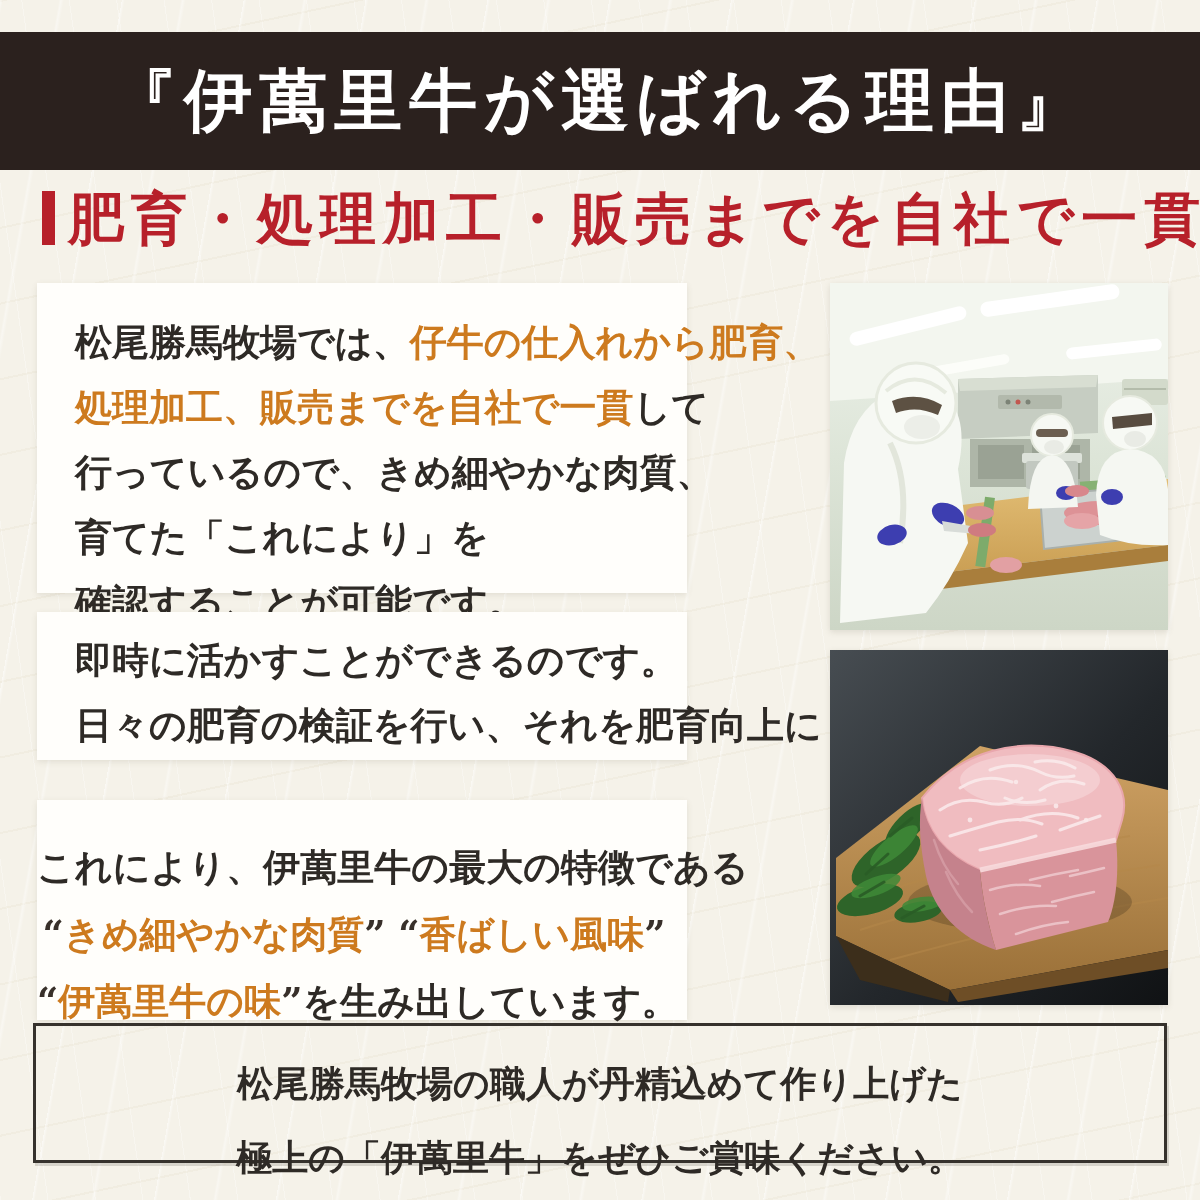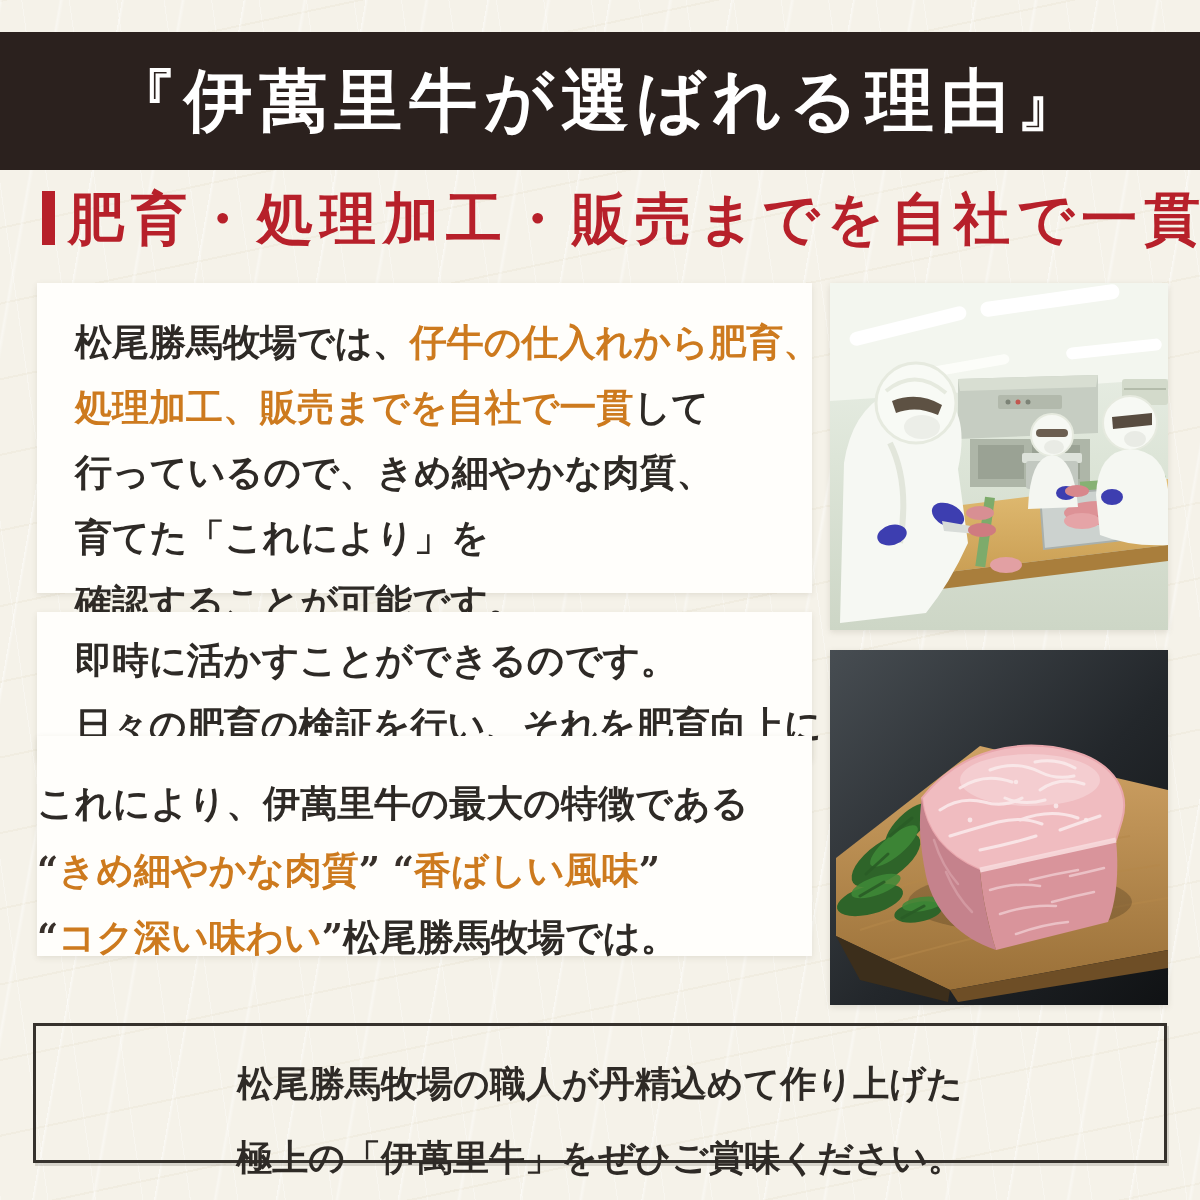--- a/index.html
+++ b/index.html
@@ -33,27 +33,27 @@
   .sec-heading .bar {
     flex: none; width: 13px; height: 54px; margin-right: 13px;
     background: var(--accent_red, #b7202a);
   }
   .sec-heading h2 {
     margin: 0; color: var(--accent_red, #b7202a);
     font-size: 56px; line-height: 1; letter-spacing: 7px;
     font-weight: bold; white-space: nowrap;
   }
   .box {
-    position: absolute; left: 37px; width: 775px;
+    position: absolute; left: 37px; width: 650px;
     background: var(--box_bg, #fffefb);
     box-shadow: 0 2px 6px rgba(90,80,60,0.12);
   }
   .box1 { top: 283px; height: 310px; padding: 27px 0 0 38px; }
   .box2 { top: 612px; height: 148px; padding: 16px 0 0 38px; }
-  .box3 { top: 736px; height: 220px; padding: 34px 16px 0 0; }
+  .box3 { top: 800px; height: 220px; padding: 34px 16px 0 0; text-align: center; }
   .line {
     margin: 0; font-size: 37px; line-height: 65px;
     color: var(--ink, #2e2a26); white-space: nowrap; font-weight: bold;
   }
   .box3 .line { line-height: 67px; }
   .seg-dark   { color: var(--ink, #2e2a26); }
   .seg-orange { color: var(--accent_orange, #cd7a1e); }
   .seg-quote  { color: #38302a; }
   .photo {
     position: absolute; left: 830px; margin: 0; overflow: hidden;
@@ -96,21 +96,21 @@
   </section>
 
   <section class="box box2">
     <p class="line">即時に活かすことができるのです。</p>
     <p class="line">日々の肥育の検証を行い、それを肥育向上に</p>
   </section>
 
   <section class="box box3">
     <p class="line"><span class="seg-dark">これにより、伊萬里牛の最大の特徴である</span></p>
     <p class="line"><span class="seg-quote">“</span><span class="seg-orange">きめ細やかな肉質</span><span class="seg-quote">” “</span><span class="seg-orange">香ばしい風味</span><span class="seg-quote">”</span></p>
-    <p class="line"><span class="seg-quote">“</span><span class="seg-orange">コク深い味わい</span><span class="seg-quote">”</span><span class="seg-dark">松尾勝馬牧場では。</span></p>
+    <p class="line"><span class="seg-quote">“</span><span class="seg-orange">伊萬里牛の味</span><span class="seg-quote">”</span><span class="seg-dark">を生み出しています。</span></p>
   </section>
 
   <figure class="photo photo1">
     <svg viewBox="0 0 338 347" width="338" height="347" xmlns="http://www.w3.org/2000/svg">
       <defs>
         <linearGradient id="room" x1="0" y1="0" x2="0" y2="1">
           <stop offset="0" stop-color="#eff3ec"></stop>
           <stop offset="0.5" stop-color="#dde5d8"></stop>
           <stop offset="1" stop-color="#cdd6c6"></stop>
         </linearGradient>

